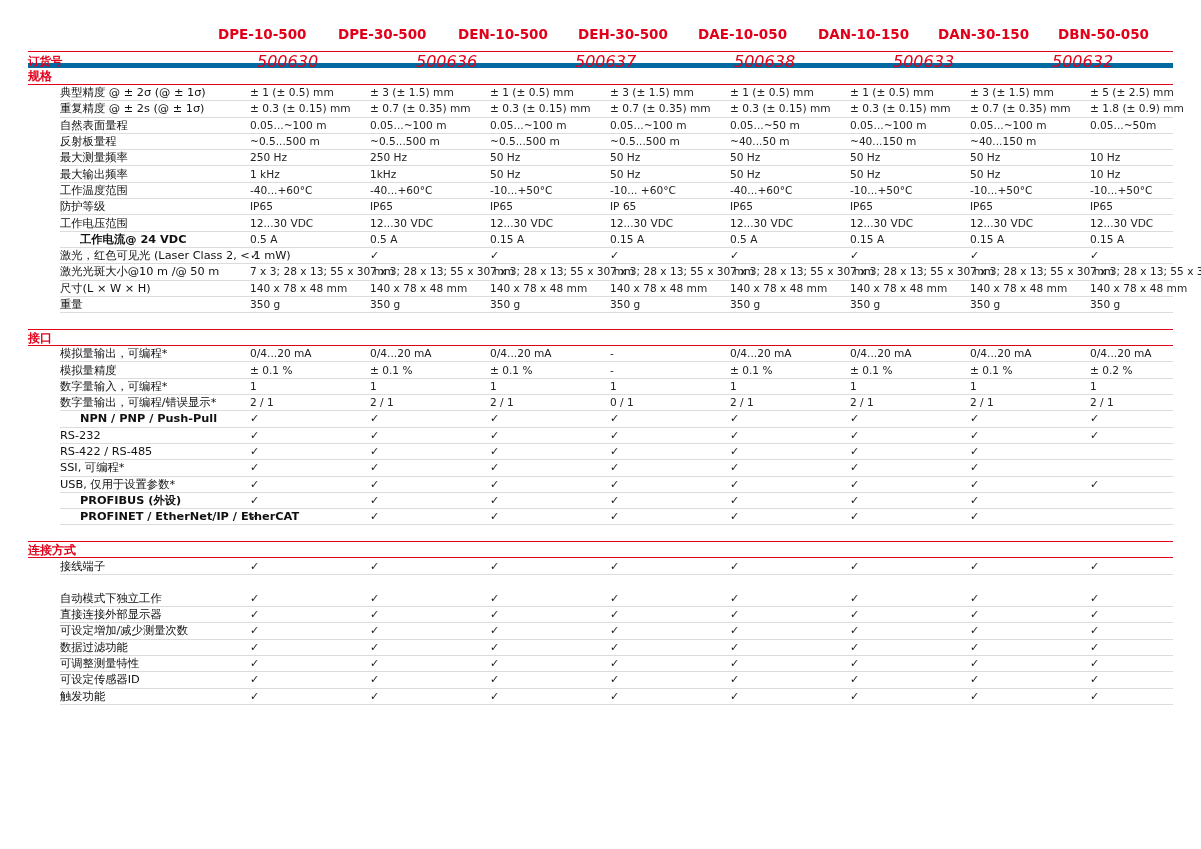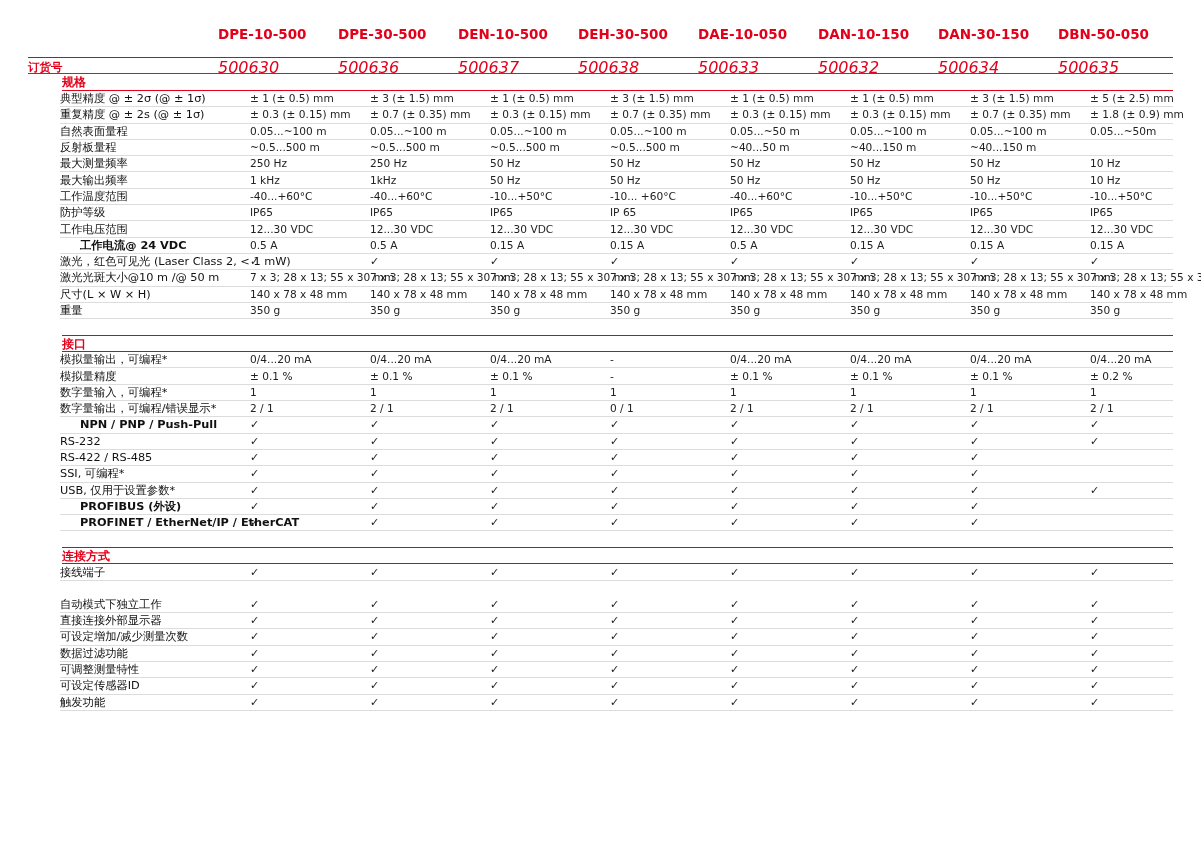--- a/index.html
+++ b/index.html
@@ -3,31 +3,31 @@
 <meta charset="utf-8">
 <style>
   * { margin:0; padding:0; box-sizing:border-box; }
   html,body { background:#ffffff; }
   body { font-family:"DejaVu Sans","Liberation Sans",sans-serif; width:1201px; height:849px; overflow:hidden; }
   .page { width:1201px; height:849px; background:#fff; padding-top:27px; }
   .tbl { margin-left:28px; width:1145px; }
   .grid { display:grid; grid-template-columns:190px repeat(7,120px) 115px; align-items:end; }
   .rowgrid { display:grid; grid-template-columns:190px repeat(7,120px) 115px; align-items:center; }
 
-  .model-row { border-bottom:1px solid #e2001a; padding-bottom:15px; }
+  .model-row { border-bottom:1px solid #e2001a; padding-bottom:9px; }
   .model-cell { color:#e2001a; font-weight:bold; font-size:13.5px; line-height:15px; white-space:nowrap; }
 
-  .order-row { height:16px; border-bottom:1px solid #0369a1; }
+  .order-row { height:16px; border-bottom:5px solid #0369a1;gap:39px; }
   .order-label { color:#e2001a; font-weight:bold; font-size:11.5px; white-space:nowrap; }
   .order-cell { color:#e2001a; font-size:16px; white-space:nowrap;font-style:italic; }
 
   .section + .section { margin-top:16px; }
   .section + .section .sec-title { border-top:1px solid #e2001a; }
   .sec-title { height:17px; line-height:16px; border-bottom:1px solid #e2001a;
-               color:#e2001a; font-weight:bold; font-size:12px; white-space:nowrap;margin-left:34px; }
+               color:#e2001a; font-weight:bold; font-size:12px; white-space:nowrap; }
 
   .row { height:16.3px; border-bottom:1px solid #dcdcdc;margin-left:32px; }
   .row-label { color:#111; font-size:11.3px; white-space:nowrap; line-height:15px; }
   .row-label.indent { padding-left:20px;font-weight:bold; }
   .val { color:#222; font-size:10.6px; white-space:nowrap; line-height:15px; }
   .val.chk { font-size:11px; color:#1a1a1a; }
 </style>
 </head>
 <body>
 

